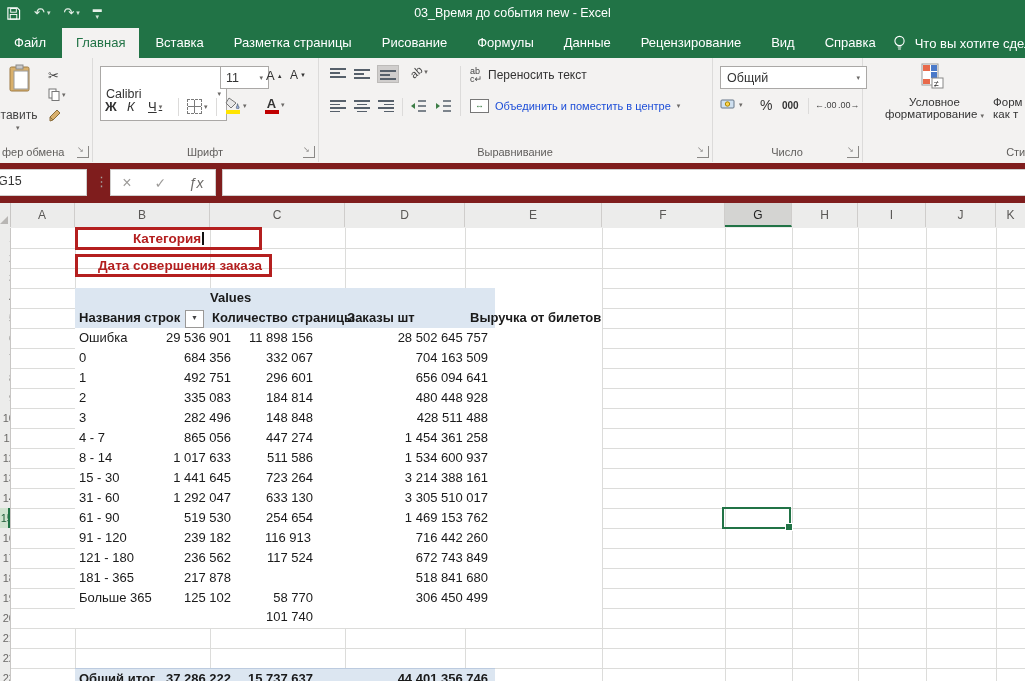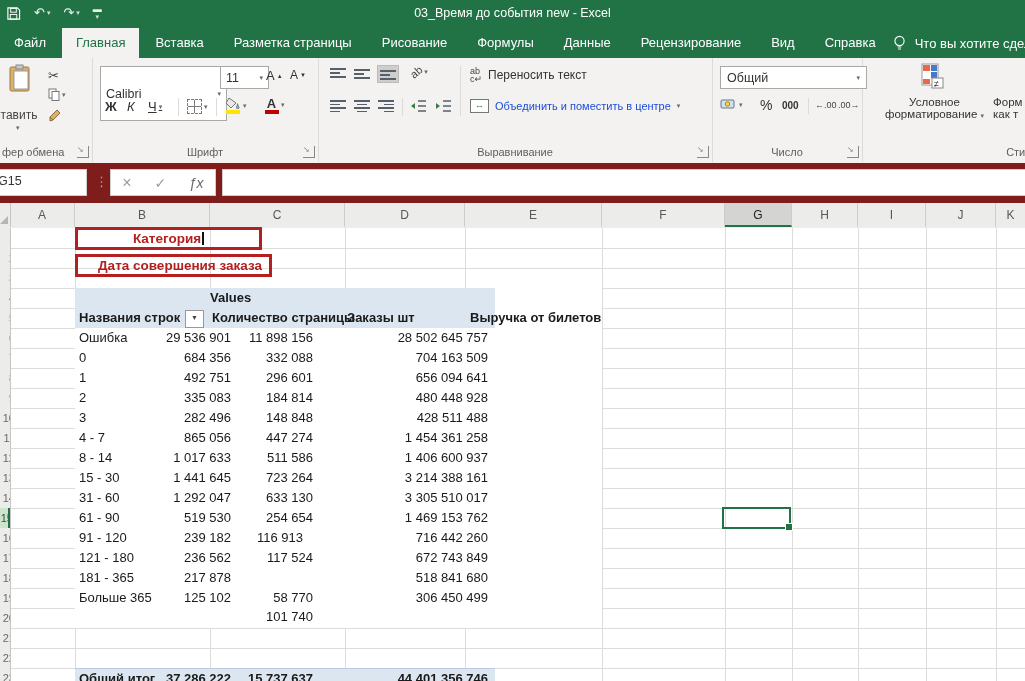--- a/index.html
+++ b/index.html
@@ -497,21 +497,21 @@
         </div>
         <div class="prow " style="top: 40px;">
           <div class="pc" style="left: 4px;">Ошибка</div>
           <div class="pc" style="right: 264px;">29 536 901</div>
           <div class="pc" style="right: 182px;">11 898 156</div>
           <div class="pc" style="right: 7px;">28 502 645 757</div>
         </div>
         <div class="prow " style="top: 60px;">
           <div class="pc" style="left: 4px;">0</div>
           <div class="pc" style="right: 264px;">684 356</div>
-          <div class="pc" style="right: 182px;">332 088</div>
+          <div class="pc" style="right: 182px;">332 067</div>
           <div class="pc" style="right: 7px;">704 163 509</div>
         </div>
         <div class="prow " style="top: 80px;">
           <div class="pc" style="left: 4px;">1</div>
           <div class="pc" style="right: 264px;">492 751</div>
           <div class="pc" style="right: 182px;">296 601</div>
           <div class="pc" style="right: 7px;">656 094 641</div>
         </div>
         <div class="prow " style="top: 100px;">
           <div class="pc" style="left: 4px;">2</div>
@@ -528,21 +528,21 @@
         <div class="prow " style="top: 140px;">
           <div class="pc" style="left: 4px;">4 - 7</div>
           <div class="pc" style="right: 264px;">865 056</div>
           <div class="pc" style="right: 182px;">447 274</div>
           <div class="pc" style="right: 7px;">1 454 361 258</div>
         </div>
         <div class="prow " style="top: 160px;">
           <div class="pc" style="left: 4px;">8 - 14</div>
           <div class="pc" style="right: 264px;">1 017 633</div>
           <div class="pc" style="right: 182px;">511 586</div>
-          <div class="pc" style="right: 7px;">1 406 600 937</div>
+          <div class="pc" style="right: 7px;">1 534 600 937</div>
         </div>
         <div class="prow " style="top: 180px;">
           <div class="pc" style="left: 4px;">15 - 30</div>
           <div class="pc" style="right: 264px;">1 441 645</div>
           <div class="pc" style="right: 182px;">723 264</div>
           <div class="pc" style="right: 7px;">3 214 388 161</div>
         </div>
         <div class="prow " style="top: 200px;">
           <div class="pc" style="left: 4px;">31 - 60</div>
           <div class="pc" style="right: 264px;">1 292 047</div>
@@ -551,21 +551,21 @@
         </div>
         <div class="prow " style="top: 220px;">
           <div class="pc" style="left: 4px;">61 - 90</div>
           <div class="pc" style="right: 264px;">519 530</div>
           <div class="pc" style="right: 182px;">254 654</div>
           <div class="pc" style="right: 7px;">1 469 153 762</div>
         </div>
         <div class="prow " style="top: 240px;">
           <div class="pc" style="left: 4px;">91 - 120</div>
           <div class="pc" style="right: 264px;">239 182</div>
-          <div class="pc" style="right: 192px; margin-left: 17px;">116 913</div>
+          <div class="pc" style="right: 184px; margin-left: 17px;">116 913</div>
           <div class="pc" style="right: 7px;">716 442 260</div>
         </div>
         <div class="prow " style="top: 260px;">
           <div class="pc" style="left: 4px;">121 - 180</div>
           <div class="pc" style="right: 264px;">236 562</div>
           <div class="pc" style="right: 182px;">117 524</div>
           <div class="pc" style="right: 7px;">672 743 849</div>
         </div>
         <div class="prow " style="top: 280px;">
           <div class="pc" style="left: 4px;">181 - 365</div>

